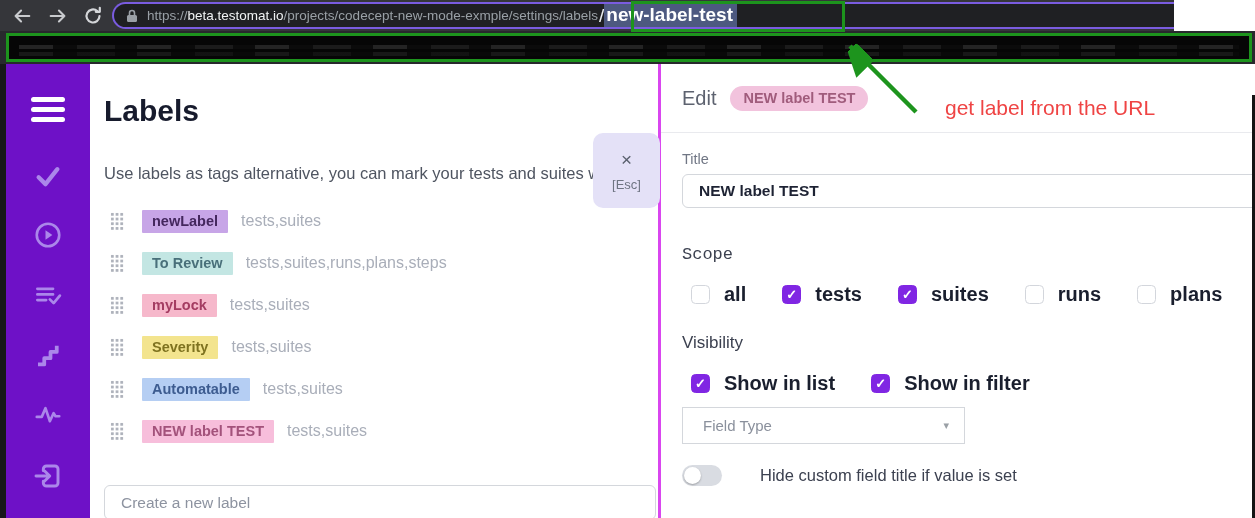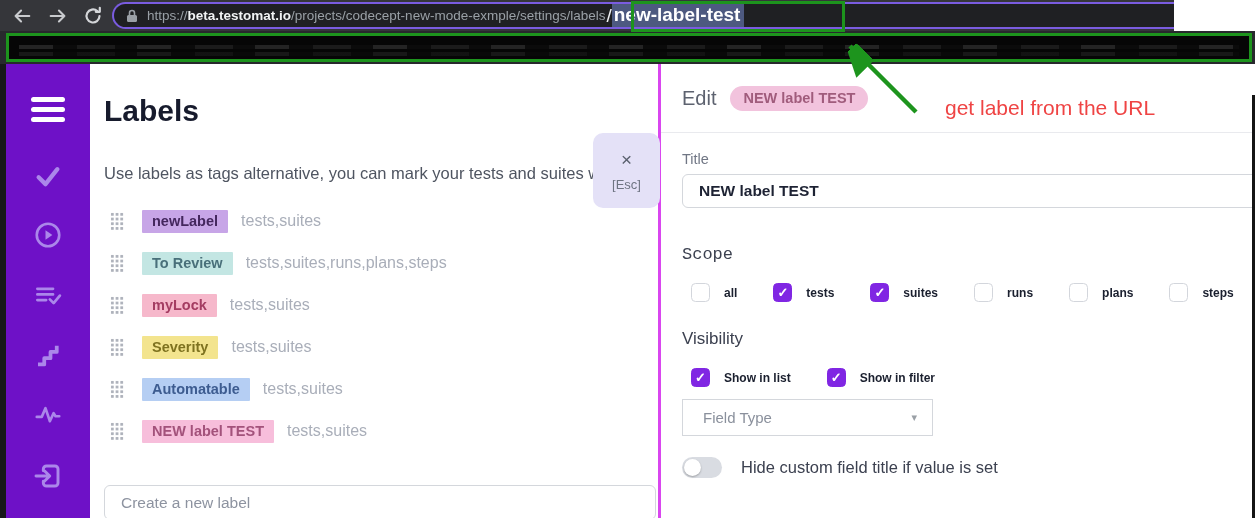--- a/index.html
+++ b/index.html
@@ -10,21 +10,21 @@
   
   .chrome { position:absolute; left:0; top:0; width:1174px; height:31px;
     background:#35363a; display:flex; align-items:center; }
   .nav-ico { margin-left:11px; display:flex; align-items:center; }
   .url-pill { position:absolute; left:112px; right:0; top:2px; height:27px;
     background:#1f2023; border:2px solid #7a5ce0; border-right:none;
     border-radius:14px 0 0 14px; display:flex; align-items:center; padding-left:12px;
     white-space:nowrap; overflow:hidden; }
   .url-pill span { font-size:13.5px; }
   .u-scheme,.u-path { color:#9aa0a6; }
-  .u-host { color:#f1f3f4; font-weight:700; }
+  .u-host { color:#f1f3f4; font-weight:400; }
   .u-slash { color:#eef0f3; font-size:19px !important; font-weight:400; margin-left:1px; }
   .u-selected { color:#fff; font-weight:700; font-size:19px !important;
     background:#4d5980; padding:1px 4px 2px 2px; }
 
   
   .bookmarks-zone { position:absolute; left:0; top:31px; width:1255px; height:33px;
     background:#28292d; }
   .redacted { position:absolute; left:6px; right:3px; top:2px; bottom:2px;
     background:#060606; border:3px solid #1d941d; overflow:hidden; }
   .redacted::before, .redacted::after { content:""; position:absolute; left:10px; right:10px;
@@ -82,27 +82,27 @@
     border-radius:6px; padding-left:16px; font-size:15.5px; font-weight:700; color:#1d2233;
     font-family:"Liberation Sans",sans-serif; outline:none; }
   .sec-h { font-size:17px; color:#3c4150; }
   .mt23{margin-top:37px;font-family:Liberation Mono, monospace;} .mt27{margin-top:27px;} .mt29{margin-top:29px;}
   .cb-row { margin-top:19px; margin-left:9px; display:flex; align-items:center; gap:36px; }
   .cb-item { display:flex; align-items:center; gap:14px; cursor:pointer; }
   .cb { width:19px; height:19px; border:1.5px solid #d3d6dc; border-radius:4.5px;
     background:#fff; display:flex; align-items:center; justify-content:center; }
   .cb.on { background:#8026e3; border-color:#8026e3; }
   .cb.on::after { content:"✓"; color:#fff; font-size:13px; font-weight:700; }
-  .cb-label { font-size:12px; font-weight:700; color:#1a1f2e; }
-  .select { margin-top:12px; width:251px; height:37px; border:1px solid #d4d7dc;
+  .cb-label { font-size:20px; font-weight:700; color:#1a1f2e; }
+  .select { margin-top:12px; width:283px; height:37px; border:1px solid #d4d7dc;
     border-radius:0; display:flex; align-items:center; justify-content:space-between;
     padding:0 15px 0 20px; cursor:pointer; }
   .select-txt { font-size:15px; color:#8a909c; }
   .caret { font-size:11px; color:#9aa0a6; }
-  .toggle-row { margin-top:21px; display:flex; align-items:center; gap:19px; }
+  .toggle-row { margin-top:21px; display:flex; align-items:center; gap:38px; }
   .toggle { position:relative; width:40px; height:21px; border-radius:11px;
     background:#d9dce2; cursor:pointer; flex:0 0 auto; }
   .knob { position:absolute; left:2px; top:2px; width:17px; height:17px;
     border-radius:50%; background:#fff; box-shadow:0 1px 2px rgba(0,0,0,.28); }
   .toggle-label { font-size:16.5px; color:#3c4150; }
 
   
   .url-box { position:absolute; left:631px; top:1px; width:214px; height:31px;
     border:3px solid #1d941d; z-index:60; pointer-events:none; }
   .arrow-svg { position:absolute; left:0; top:0; z-index:55; pointer-events:none; }

